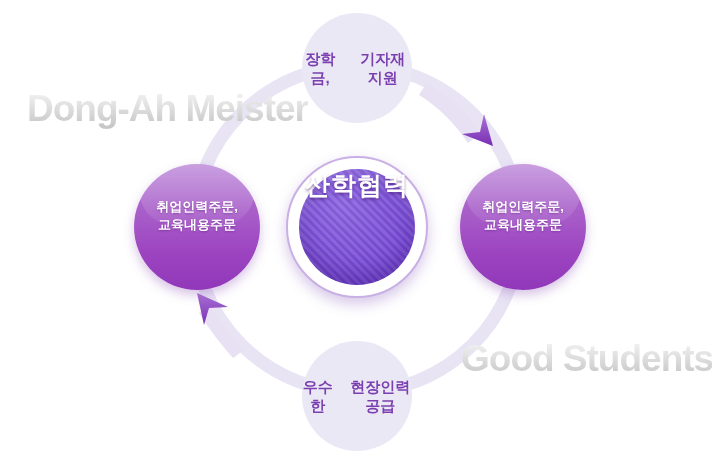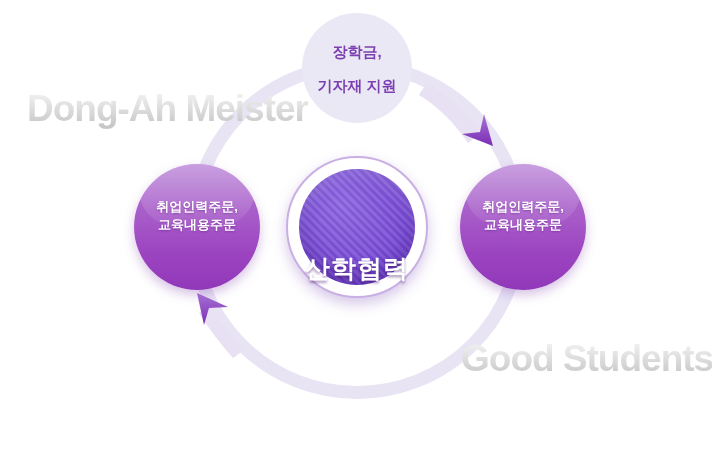--- a/index.html
+++ b/index.html
@@ -23,22 +23,22 @@
     position:absolute;left:187px;top:59px;width:340px;height:340px;
     box-sizing:border-box;border:13px solid #e8e4f4;border-radius:50%;z-index:2;
   }
 
   
   .arrows{position:absolute;left:0;top:0;z-index:4;}
 
   
   .bubble{
     position:absolute;width:110px;height:110px;border-radius:50%;
-    background:#ebe8f6;display:flex;flex-direction:column;align-items:center;
-    justify-content:center;text-align:center;z-index:5;gap:15px;
+    background:#ebe8f6;display:flex;flex-direction:row;align-items:center;
+    justify-content:flex-end;text-align:center;z-index:5;gap:15px;
   }
   #bubble-top{left:302px;top:13px;}
   #bubble-bottom{left:302px;top:341px;}
   .bubble .bline{color:#7b3fb0;font-weight:bold;font-size:15px;line-height:19px;}
 
   
   .node{
     position:absolute;width:126px;height:126px;border-radius:50%;overflow:hidden;
     color:#fff;text-align:center;z-index:6;
     background:linear-gradient(180deg,#b47ad4 0%,#a85ec9 38%,#9c44c0 70%,#9138ba 100%);
@@ -58,21 +58,21 @@
 
   
   .hub-outer{
     position:absolute;left:286px;top:156px;width:142px;height:142px;
     box-sizing:border-box;border-radius:50%;background:#ffffff;
     border:2px solid #c9b0e4;z-index:7;
     box-shadow:0 6px 14px rgba(120,70,180,0.30);
   }
   .hub-disc{
     position:absolute;left:299px;top:169px;width:116px;height:116px;
-    border-radius:50%;z-index:8;display:flex;align-items:flex-end;justify-content:center;
+    border-radius:50%;z-index:8;display:flex;align-items:flex-start;justify-content:center;
     background:
       repeating-linear-gradient(45deg,rgba(255,255,255,0.09) 0 3px,rgba(30,0,80,0.06) 3px 6px),
       radial-gradient(circle at 38% 30%,#8c66e0 0%,#7a4ed6 55%,#6d3fce 100%);
     box-shadow:inset 0 -10px 18px rgba(50,10,110,0.30),inset 0 8px 12px rgba(255,255,255,0.12);
   }
   .hub-label{color:#fff;font-size:25px;font-weight:bold;letter-spacing:1px;
              text-shadow:0 2px 3px rgba(60,10,100,0.5);}
 </style>
 </head>
 <body>
@@ -98,20 +98,24 @@
     <path d="M493,146 L484,114 L480,132 L462,134 Z" fill="url(#ag)"></path>
 
     <path d="M197,293 L228,307 L209,308 L204,325 Z" fill="url(#ag)"></path>
   </svg>
 
   <div class="bubble" id="bubble-top">
     <div class="bline">장학금,</div>
     <div class="bline">기자재 지원</div>
   </div>
 
+  <div class="bubble" id="bubble-bottom">
+    <div class="bline">우수한</div>
+    <div class="bline">현장인력공급</div>
+  </div>
 
   <div class="node" id="node-left">
     <div class="content">
       <div class="node-sub">
         <div>취업인력주문,</div>
         <div>교육내용주문</div>
       </div>
     </div>
   </div>
 

